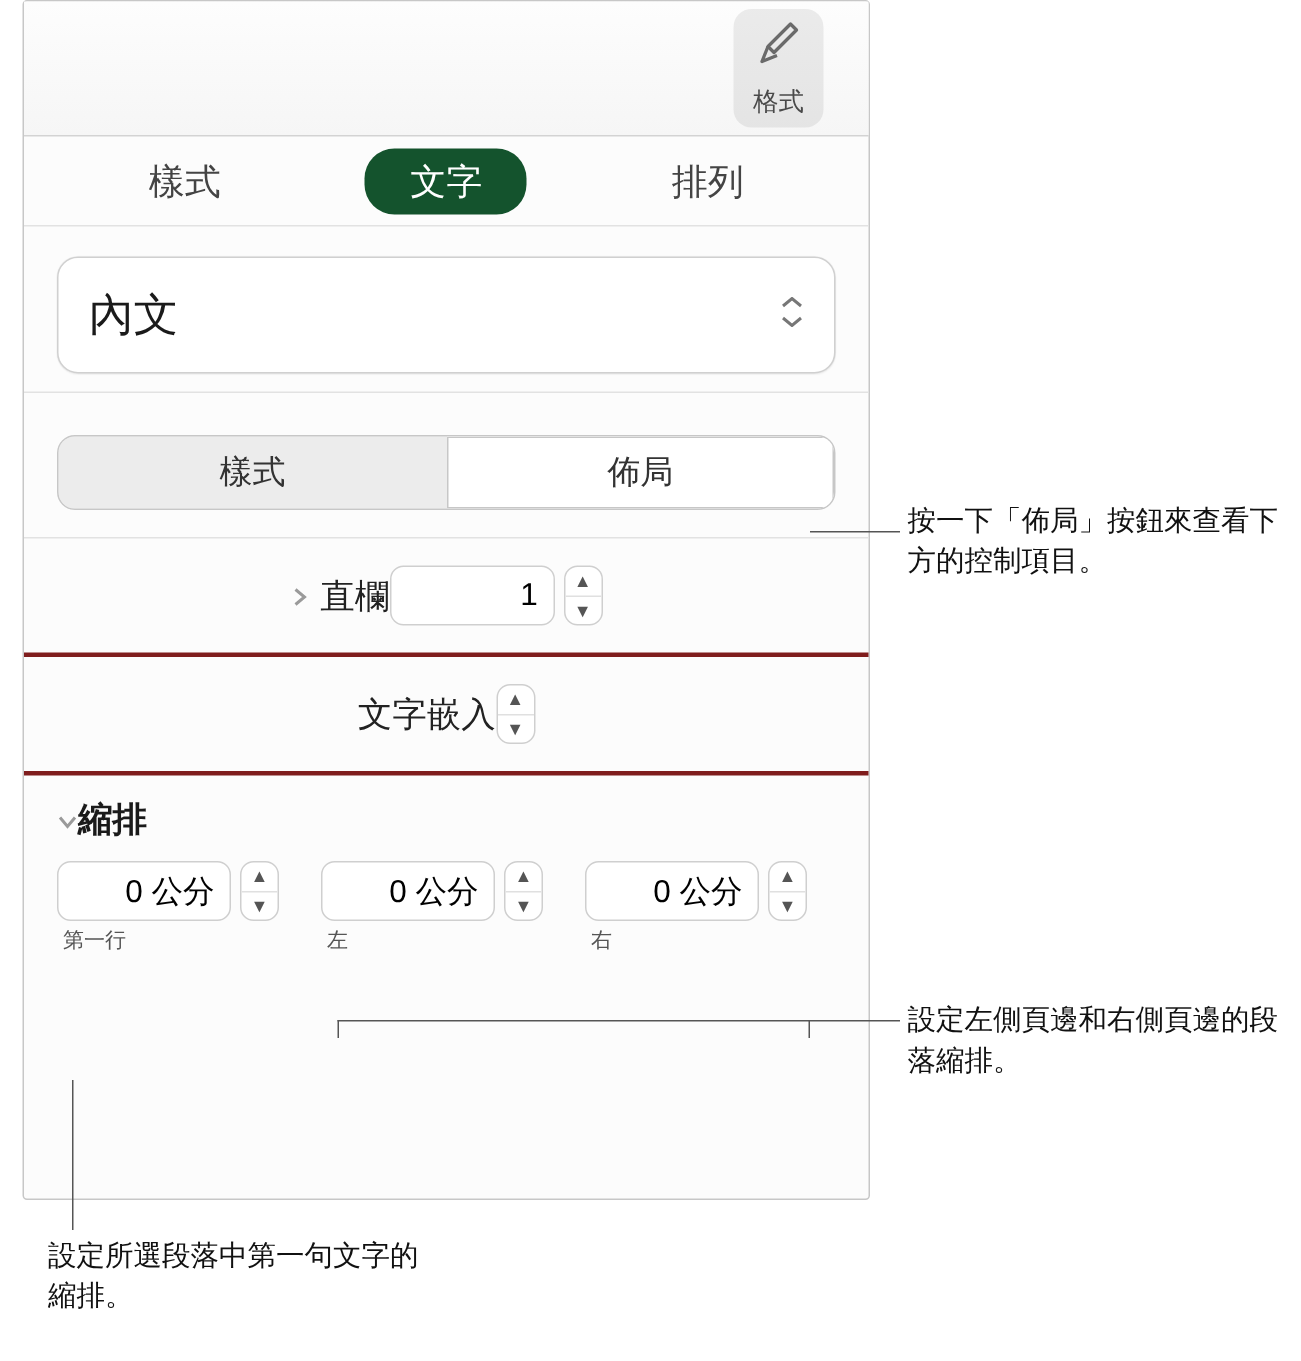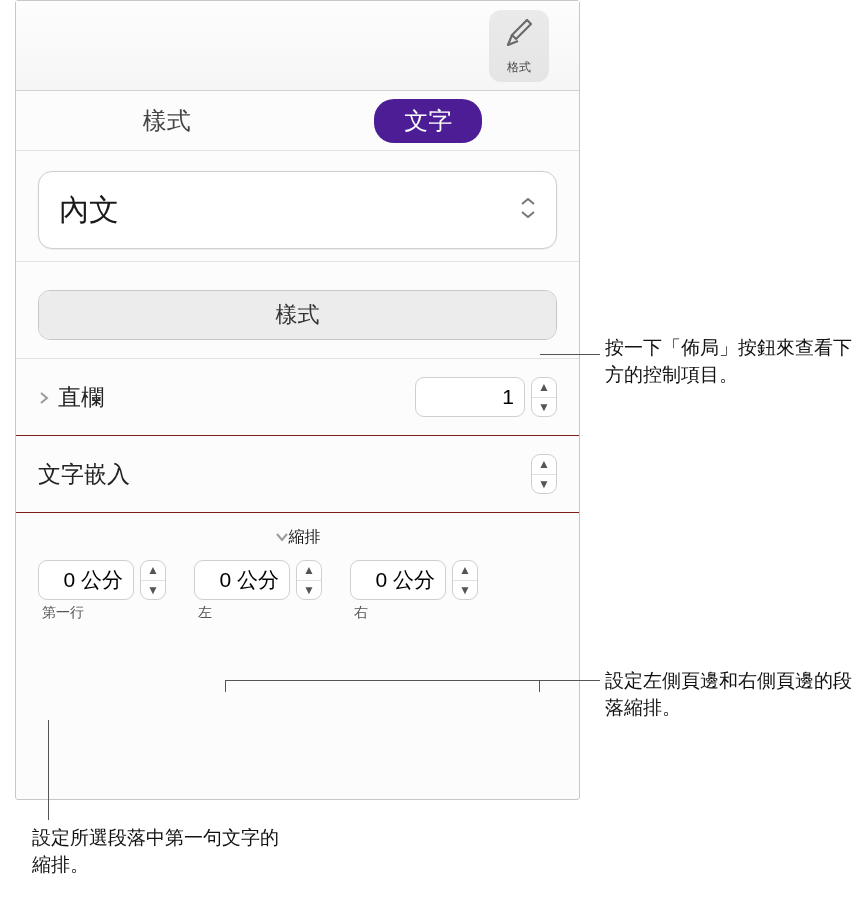--- a/index.html
+++ b/index.html
@@ -42,40 +42,40 @@
     cursor: pointer;
     padding: 4px 6px;
     border-radius: 10px;
   }
   .toolbar-btn.active {
     background: rgba(0,0,0,0.07);
     border-radius: 12px;
     padding: 6px 12px;
   }
   .toolbar-btn .icon { font-size: 34px; line-height: 1; color: #6a6a6a; }
-  .toolbar-btn .lbl { margin-top: 2px; font-size: 12px; color: #4a4a4a;}
+  .toolbar-btn .lbl { margin-top: 2px; font-size: 17px; color: #4a4a4a;}
   
   
   .subtabs {
     height: 60px;
     display: flex;
     align-items: center;
     justify-content: space-around;
     border-bottom: 1px solid #e2e2e2;
     padding: 0 20px;
   }
   .subtab {
     font-size: 24px;
     color: #444;
     padding: 6px 30px;
     border-radius: 20px;
     cursor: pointer;
   }
   .subtab.active {
-    background: #4c1d95;
+    background: #14532d;
     color: #fff;
     font-weight: 500;
   }
 
   
   .para-style-wrap {
     padding: 20px 22px 12px;
     border-bottom: 1px solid #e2e2e2;
   }
   .para-style {
@@ -117,24 +117,24 @@
     background: #ececec;
   }
   .segmented .seg.active {
     background: #fff;
     box-shadow: 0 0 0 1px #c7c7c7 inset;
   }
 
   
   .row {
     padding: 18px 22px;
-    border-bottom: 1px solid #7f1d1d;
-    display: flex;
-    align-items: center;
-    justify-content: space-between;
+    border-bottom: 3px solid #7f1d1d;
+    display: flex;
+    align-items: center;
+    justify-content: center;
     font-size: 23px;
     color: #222;
   }
   .row .disclosure {
     color: #9a9a9a;
     margin-right: 6px;
     display: inline-block;
     width: 14px;
   }
   .row-left { display: flex; align-items: center; font-weight: 500; }
@@ -175,41 +175,40 @@
   }
   .stepper-btns div:first-child { border-bottom: 1px solid #e0e0e0; }
 
   
   .indent-section {
     padding: 14px 22px 24px;
   }
   .indent-head {
     display: flex;
     align-items: center;
-    font-size: 16px;
-    font-weight: 400;
+    font-size: 23px;
+    font-weight: 700;
     margin-bottom: 12px;
-    justify-content: center;
   }
   .indent-row {
     display: flex;
     gap: 28px;
   }
   .indent-col {
     display: flex;
     flex-direction: column;
     align-items: flex-start;
   }
   .indent-col .lbl {
     font-size: 14px;
     color: #555;
     margin-top: 4px;
     padding-left: 4px;
   }
-  .indent-col .stepper input { width: 96px; }
+  .indent-col .stepper input { width: 116px; }
 
   
   .callout {
     position: absolute;
     font-size: 19px;
     line-height: 1.4;
     color: #111;
     width: 250px;
   }
   .callout-line {
@@ -235,37 +234,39 @@
             <path d="M11 19 L7 29 L17 25" fill="none" stroke="#6a6a6a" stroke-width="2.2" stroke-linejoin="round"></path>
           </svg>
       </span>
       <span class="lbl">格式</span>
     </div>
   </div>
 
   <div class="subtabs">
     <div class="subtab">樣式</div>
     <div class="subtab active">文字</div>
+    <div class="subtab">排列</div>
   </div>
 
   <div class="para-style-wrap">
     <div class="para-style">
       <span>內文</span>
       <span class="chev">
         <svg width="16" height="20" viewBox="0 0 16 20">
             <path d="M2 6 L8 1 L14 6" fill="none" stroke="#777" stroke-width="2"></path>
             <path d="M2 14 L8 19 L14 14" fill="none" stroke="#777" stroke-width="2"></path>
           </svg>
       </span>
     </div>
   </div>
 
   <div class="seg-wrap">
     <div class="segmented">
       <div class="seg">樣式</div>
+      <div class="seg active">佈局</div>
     </div>
   </div>
 
   <div class="row">
     <div class="row-left">
       <span class="disclosure">
         <svg width="12" height="14" viewBox="0 0 12 14">
             <path d="M3 2 L9 7 L3 12" fill="none" stroke="#9a9a9a" stroke-width="2"></path>
           </svg>
       </span>

